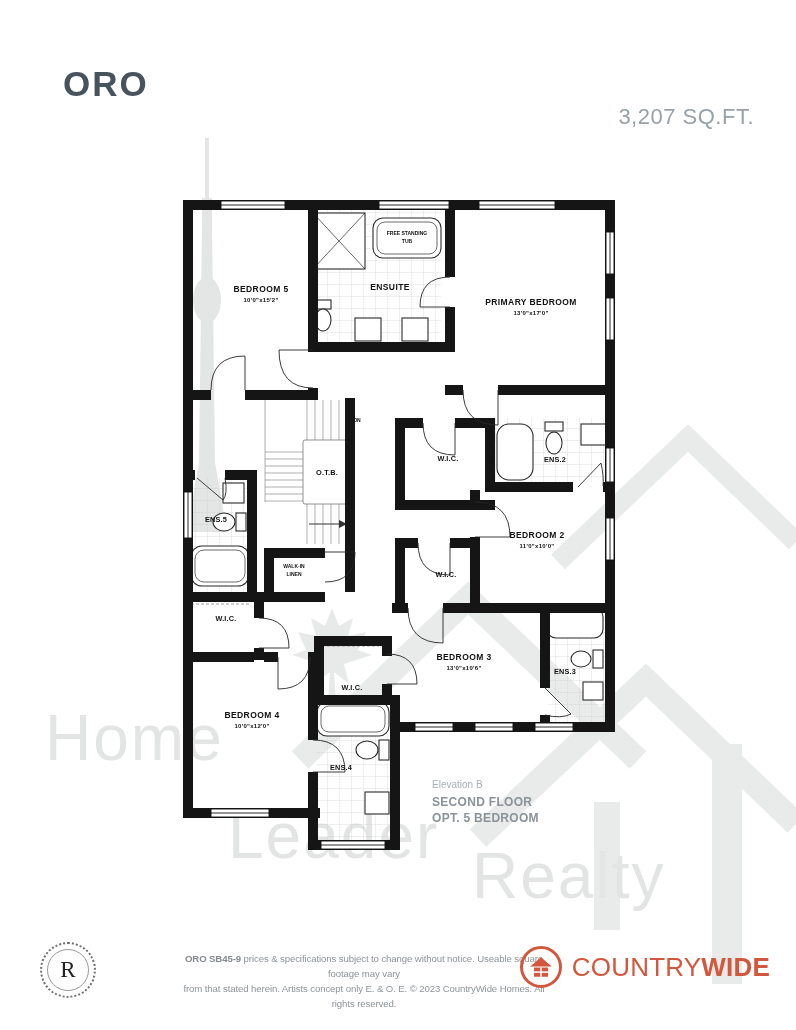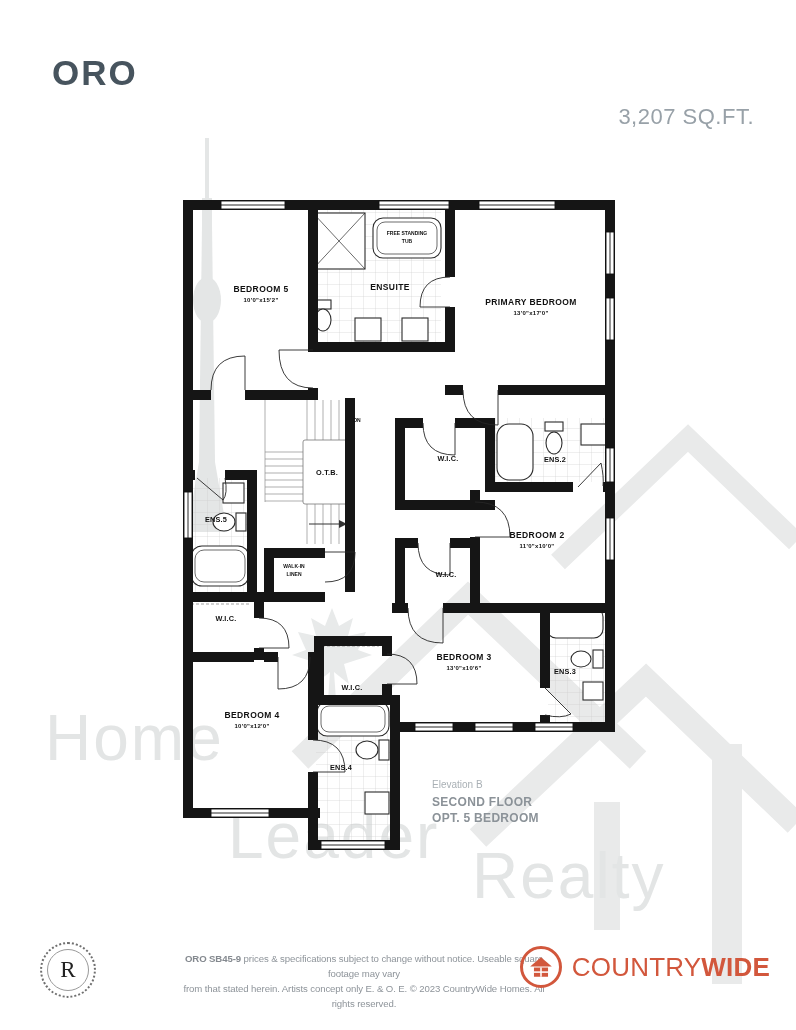--- a/index.html
+++ b/index.html
@@ -1,20 +1,20 @@
 <!DOCTYPE html>
 <html><head>
 <meta charset="utf-8">
 <style>
   html,body{margin:0;padding:0;background:#888;}
   .page{position:relative;width:796px;height:1030px;background:#ffffff;overflow:hidden;
         font-family:"Liberation Sans",sans-serif;margin:0 auto;}
   
   .model-name{position:absolute;left:47px;top:48px;font-size:35px;font-weight:700;
-              letter-spacing:2px;color:#47545e;margin:5px;text-align:center;}
+              letter-spacing:2px;color:#47545e;margin:16px;text-align:center;}
   .subtitle{position:absolute;left:47px;top:94px;font-size:21px;color:#aeb6bb;letter-spacing:.5px;}
   .subtitle .pipe{margin:0 12px;color:#c2c8cc;}
   .sqft{position:absolute;right:42px;top:60px;font-size:22px;color:#98a1a8;letter-spacing:.5px;margin-top:44px;}
   
   .wm{position:absolute;left:0;top:0;z-index:0;}
   .wm text{font-family:"Liberation Sans",sans-serif;font-weight:400;fill:#e3e5e5;letter-spacing:2px;}
   
   .plan{position:absolute;left:183px;top:200px;z-index:2;}
   .w{fill:#151515;}
   .fx{fill:#ffffff;stroke:#2b2b2b;stroke-width:1.1;}

